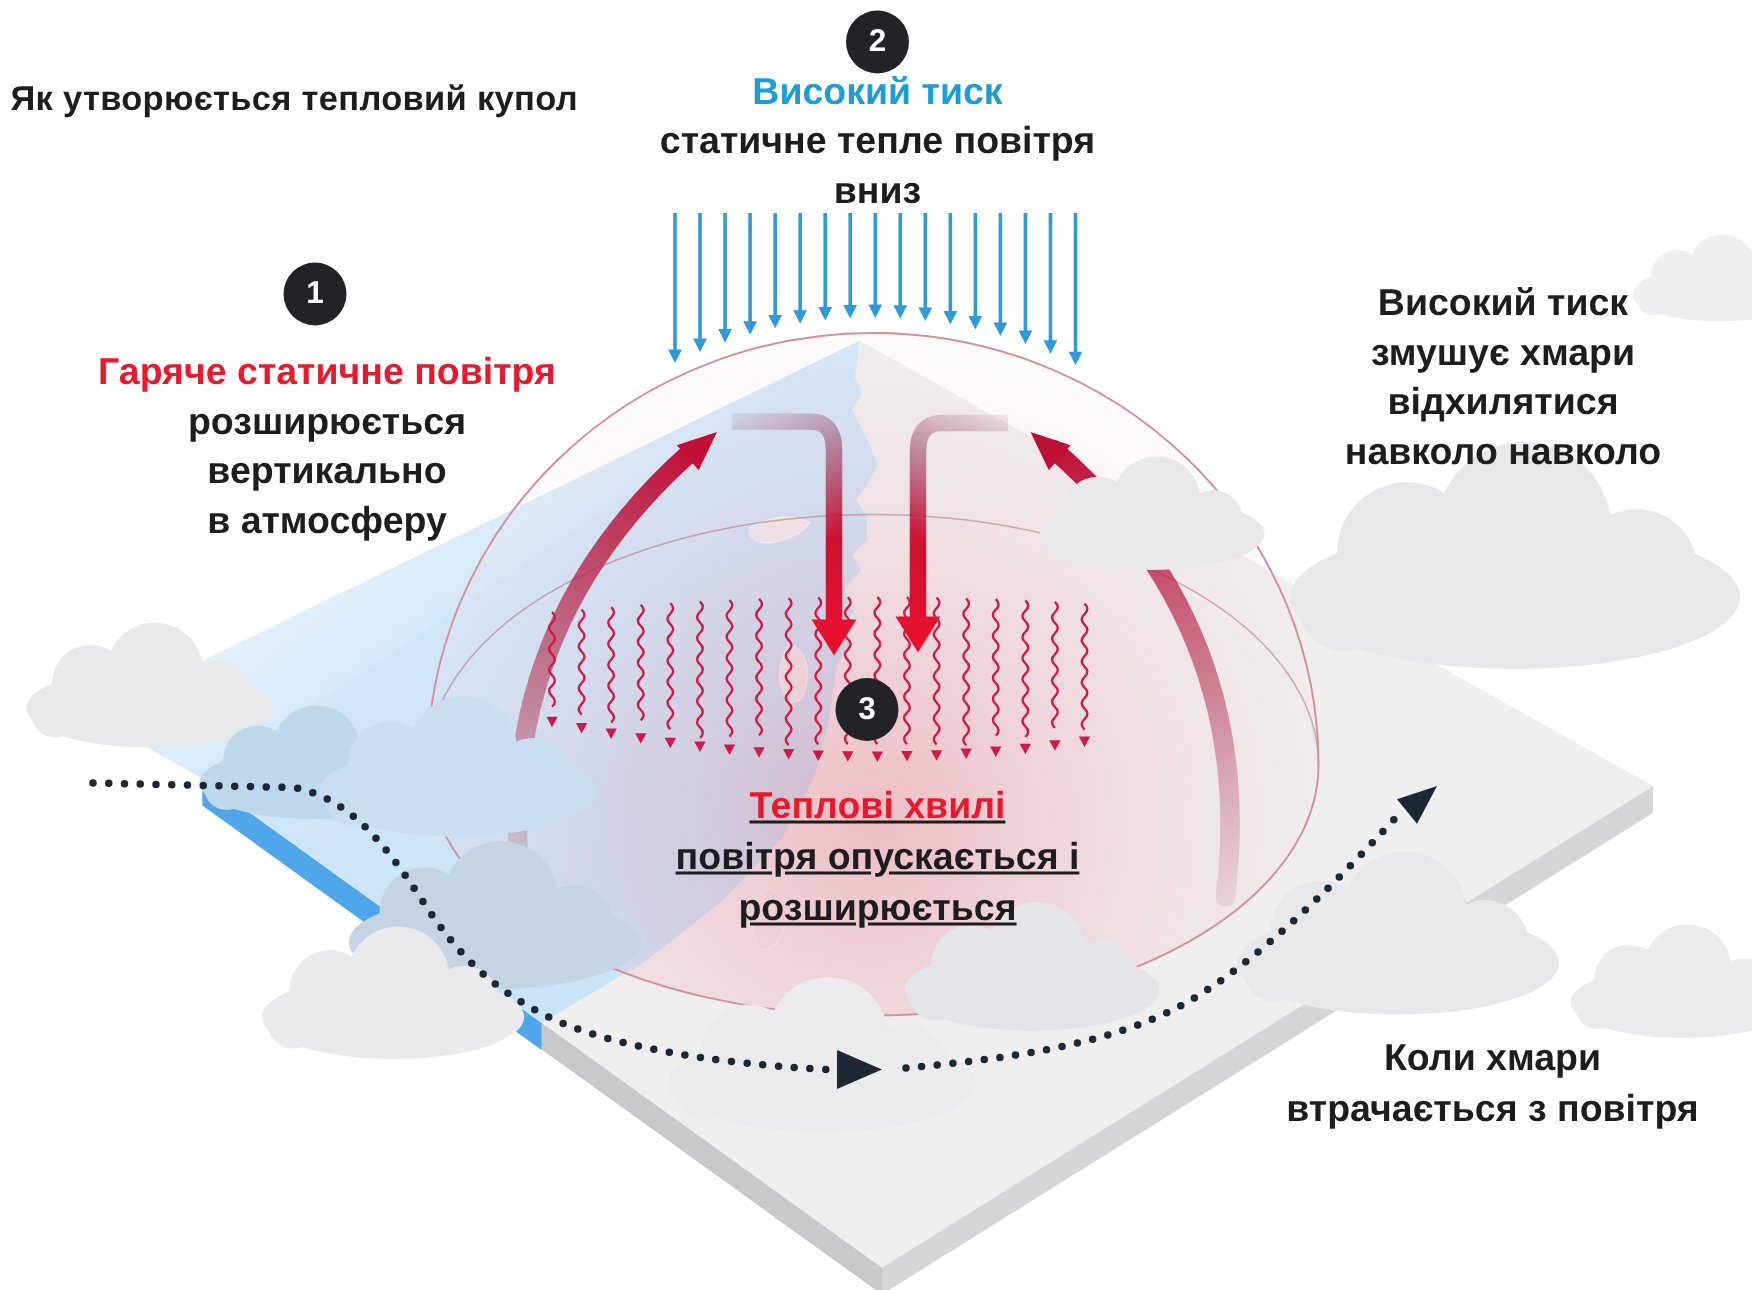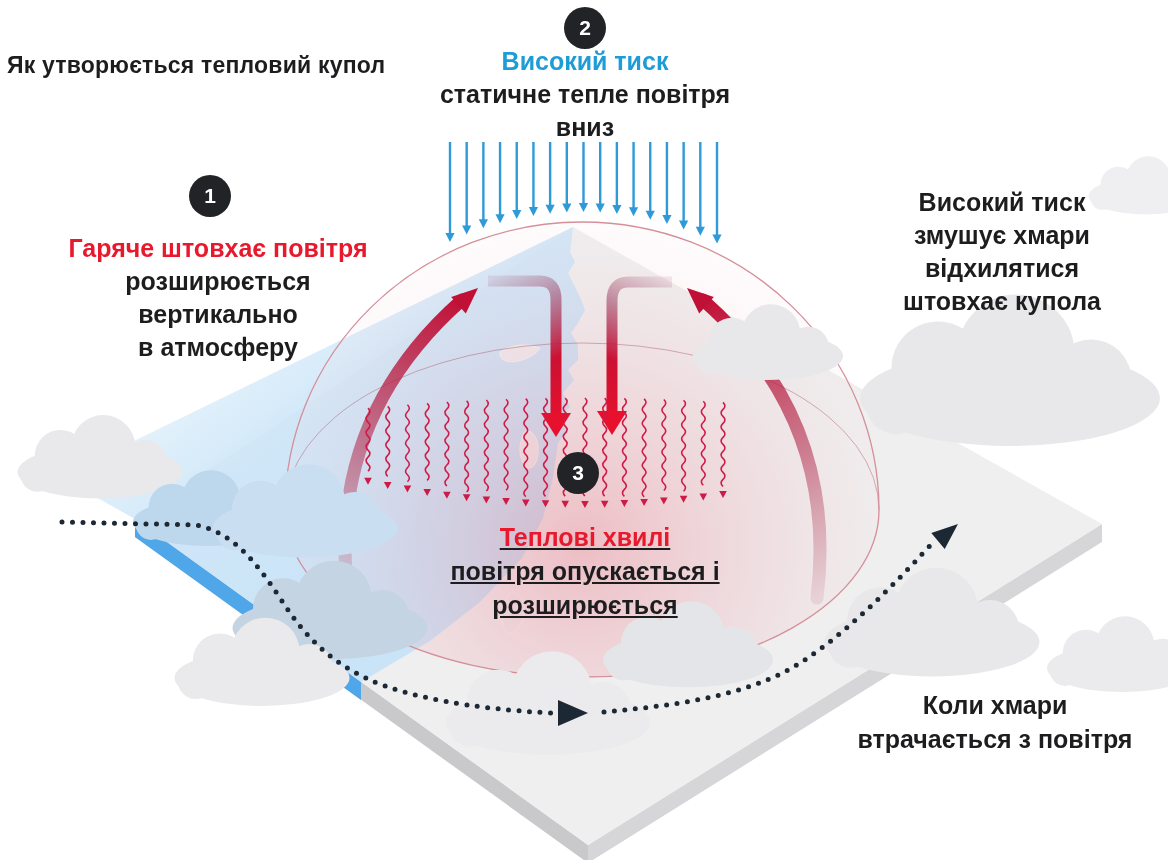--- a/index.html
+++ b/index.html
@@ -284,37 +284,37 @@
 
   <div id="badge-2" class="badge">2</div>
   <div id="step2-block" class="label block">
     <span class="line hl-blue">Високий тиск</span>
     <span class="line">статичне тепле повітря</span>
     <span class="line">вниз</span>
   </div>
 
   <div id="badge-1" class="badge">1</div>
   <div id="step1-block" class="label block">
-    <span class="line hl-red">Гаряче штовхає повітря</span>
+    <span class="line hl-red">Гаряче статичне повітря</span>
     <span class="line">розширюється вертикально</span>
     <span class="line">в атмосферу</span>
   </div>
 
   <div id="badge-3" class="badge">3</div>
   <div id="step3-block" class="label block">
     <span class="line hl-red">Теплові хвилі</span>
     <span class="line">повітря опускається і</span>
     <span class="line">розширюється</span>
   </div>
 
   <div id="right-note" class="label block">
     <span class="line">Високий тиск</span>
     <span class="line">змушує хмари</span>
     <span class="line">відхилятися</span>
-    <span class="line">штовхає купола</span>
+    <span class="line">навколо навколо</span>
   </div>
 
   <div id="bottom-note" class="label block">
     <span class="line">Коли хмари</span>
     <span class="line">втрачається з повітря</span>
   </div>
 
 </div>
 
 </body></html>

